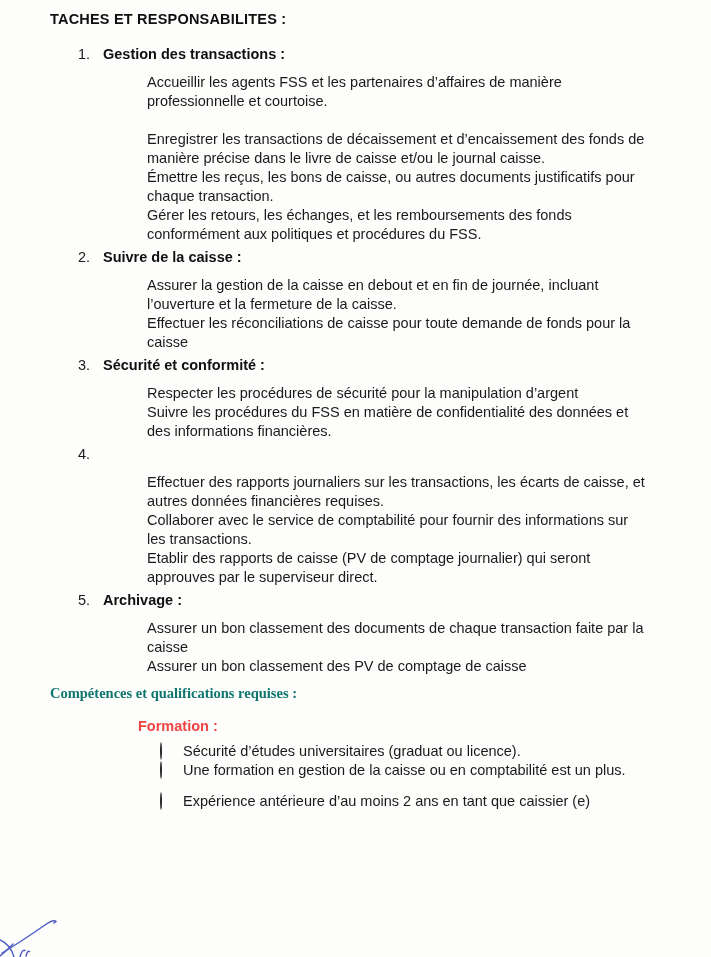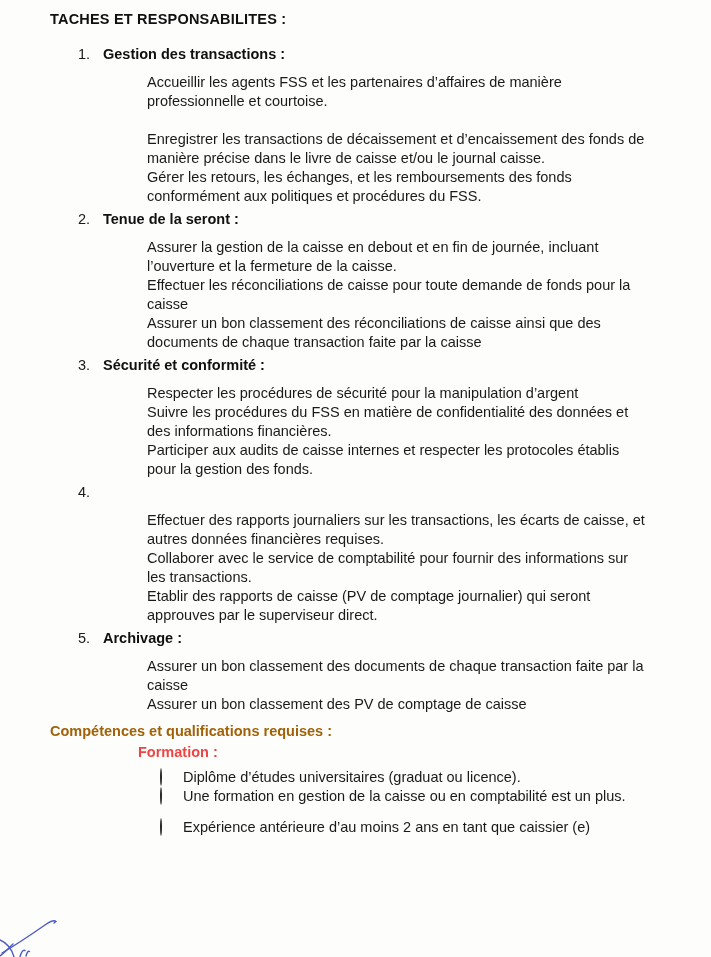--- a/index.html
+++ b/index.html
@@ -42,23 +42,24 @@
   .dot{
     width:5px;height:5px;border-radius:50%;
     background:#1a1a1a;margin-top:7px;
   }
   .bullet-text{
     white-space:pre-wrap;
     width:540px;
   }
   .qual{margin-top:8px;}
   .qual-title{
-    font-weight:700;color:#a16207;
-    margin-bottom:2px;
+    font-weight:700;color:#0f766e;
+    margin-bottom:14px;
     white-space:pre-wrap;
+    font-family:Liberation Serif, serif;
   }
   .qual-group{margin-left:70px;margin-top:12px;}
   .qual-group:first-of-type{margin-top:0;}
   .qual-head{display:flex;font-weight:700;color:#ef4444;}
   .qual-head .marker-col{flex:0 0 18px;}
   .subitems{margin-left:40px;margin-top:6px;}
   .sub-row{display:flex;}
   .circle{
     width:6px;height:6px;border-radius:50%;
     border:1px solid #2a2a2a;background:transparent;
@@ -90,78 +91,73 @@
     <span class="bullet-text">Accueillir les agents FSS et les partenaires d’affaires de manière
 professionnelle et courtoise.</span>
   </div>
 
   <div class="bullet-row">
     <span class="marker-col"><span class="dot"></span></span>
     <span class="bullet-text">Enregistrer les transactions de décaissement et d’encaissement des fonds de
 manière précise dans le livre de caisse et/ou le journal caisse.</span>
   </div>
 
+  <div class="bullet-row">
+    <span class="marker-col"><span class="dot"></span></span>
+    <span class="bullet-text">Émettre les reçus, les bons de caisse, ou autres documents justificatifs pour
+chaque transaction.</span>
+  </div>
 
   <div class="bullet-row">
     <span class="marker-col"><span class="dot"></span></span>
     <span class="bullet-text">Gérer les retours, les échanges, et les remboursements des fonds
 conformément aux politiques et procédures du FSS.</span>
   </div>
 </div>
   </div>
 
   <div class="section">
     <div class="sec-heading">
       <span class="sec-num">2.</span>
-      <span>Tenue de la seront :</span>
+      <span>Suivre de la caisse :</span>
     </div>
     <div class="bullets">
   <div class="bullet-row">
     <span class="marker-col"><span class="dot"></span></span>
     <span class="bullet-text">Assurer la gestion de la caisse en debout et en fin de journée, incluant
 l’ouverture et la fermeture de la caisse.</span>
   </div>
 
 
   <div class="bullet-row">
     <span class="marker-col"><span class="dot"></span></span>
     <span class="bullet-text">Effectuer les réconciliations de caisse pour toute demande de fonds pour la
 caisse</span>
   </div>
 
-  <div class="bullet-row">
-    <span class="marker-col"><span class="dot"></span></span>
-    <span class="bullet-text">Assurer un bon classement des réconciliations de caisse ainsi que des
-documents de chaque transaction faite par la caisse</span>
-  </div>
 </div>
   </div>
 
   <div class="section">
     <div class="sec-heading">
       <span class="sec-num">3.</span>
       <span>Sécurité et conformité :</span>
     </div>
     <div class="bullets">
   <div class="bullet-row">
     <span class="marker-col"><span class="dot"></span></span>
     <span class="bullet-text">Respecter les procédures de sécurité pour la manipulation d’argent</span>
   </div>
 
   <div class="bullet-row">
     <span class="marker-col"><span class="dot"></span></span>
     <span class="bullet-text">Suivre les procédures du FSS en matière de confidentialité des données et
 des informations financières.</span>
   </div>
 
-  <div class="bullet-row">
-    <span class="marker-col"><span class="dot"></span></span>
-    <span class="bullet-text">Participer aux audits de caisse internes et respecter les protocoles établis
-pour la gestion des fonds.</span>
-  </div>
 </div>
   </div>
 
   <div class="section">
     <div class="sec-heading">
       <span class="sec-num">4.</span>
     </div>
     <div class="bullets">
   <div class="bullet-row">
     <span class="marker-col"><span class="dot"></span></span>
@@ -208,21 +204,21 @@
     <div class="qual-title">Compétences et qualifications requises :</div>
     <div id="qual-groups">
   <div class="qual-group">
     <div class="qual-head">
       <span class="marker-col"><span class="dot"></span></span>
       <span>Formation :</span>
     </div>
     <div class="subitems">
   <div class="sub-row">
     <span class="sub-marker"><span class="circle"></span></span>
-    <span class="sub-text">Diplôme d’études universitaires (graduat ou licence).</span>
+    <span class="sub-text">Sécurité d’études universitaires (graduat ou licence).</span>
   </div>
 
   <div class="sub-row">
     <span class="sub-marker"><span class="circle"></span></span>
     <span class="sub-text">Une formation en gestion de la caisse ou en comptabilité est un plus.</span>
   </div>
 </div>
   </div>
 
   <div class="qual-group">

